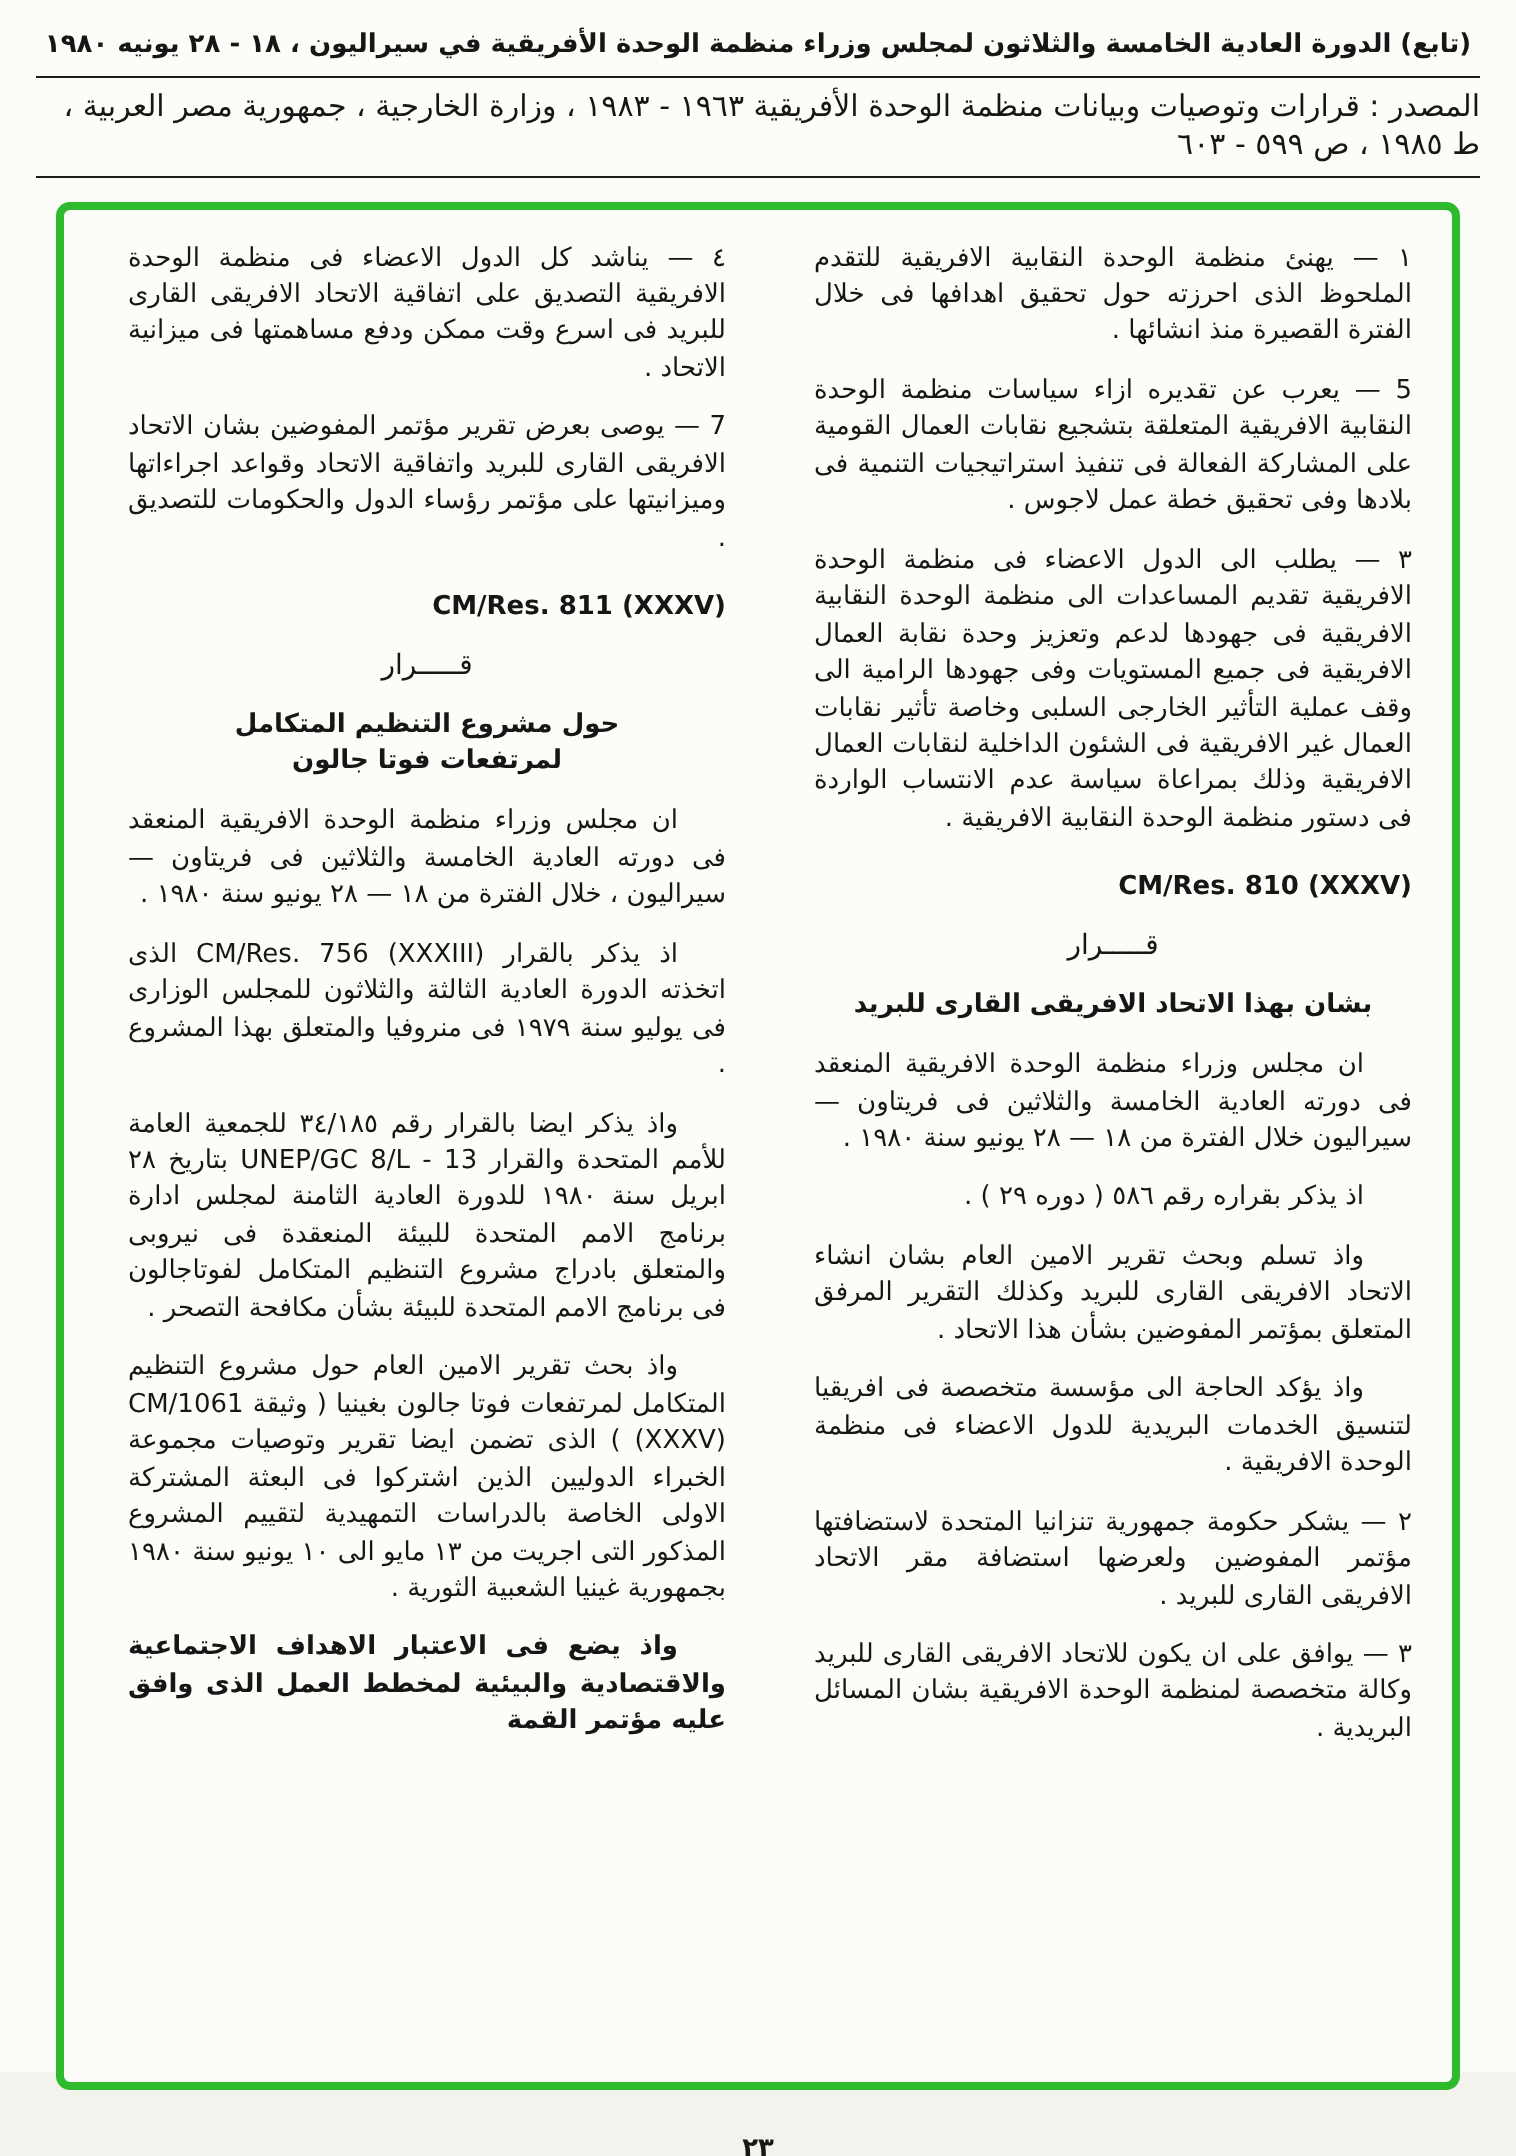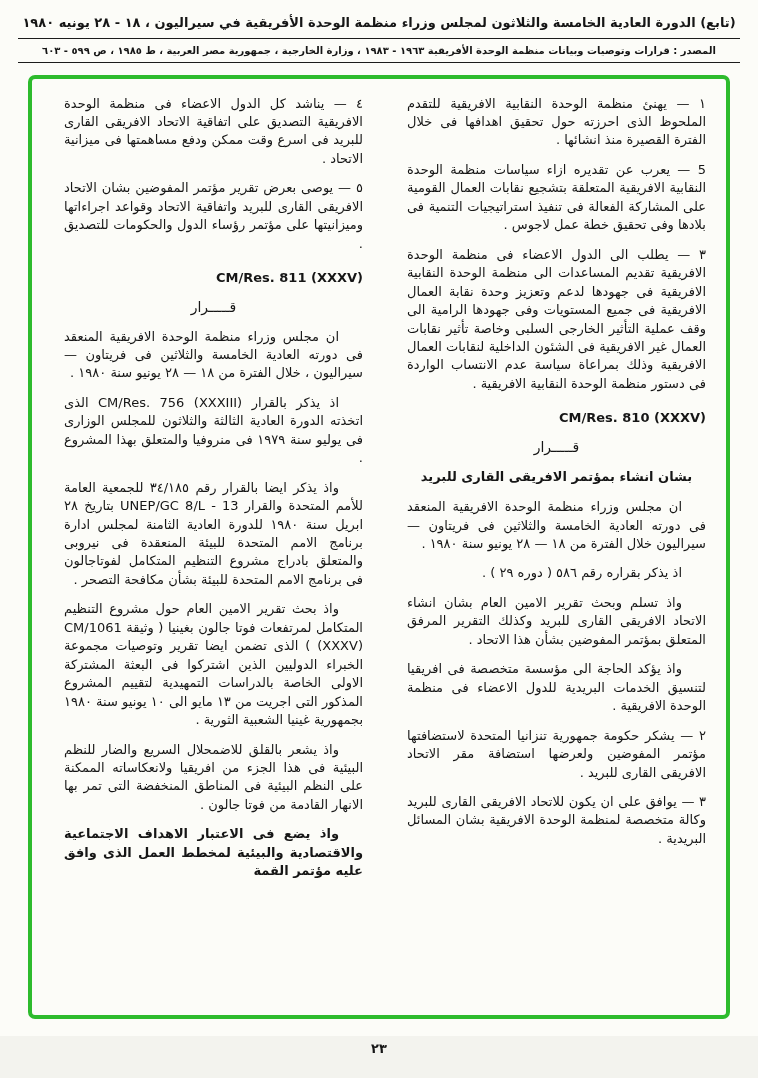--- a/index.html
+++ b/index.html
@@ -16,21 +16,21 @@
     background: #fcfcf8;
     position: relative;
   }
   .header { direction: rtl; padding: 14px 18px 0; }
   .header-title {
     font-weight: bold; font-size: 13px; text-align: center;
     line-height: 1.35;
   }
   .rule { border: 0; border-top: 1.5px solid #1c1c1c; margin: 6px 0 5px; }
   .rule.thin { border-top-width: 1px; margin: 5px 0 0; }
-  .header-source { font-size: 10px; font-weight: bold; text-align: center; line-height: 1.3; }
+  .header-source { font-size: 15px; font-weight: normal; text-align: right; line-height: 1.3; }
   .green-box {
     margin: 12px 28px 0;
     height: 944px;
     border: 4px solid #2dbb2d;
     border-radius: 7px;
     padding: 16px 20px 8px;
     overflow: hidden;
     background: #fcfcf8;
   }
   .columns { direction: rtl; display: flex; gap: 32px; height: 100%; }
@@ -75,39 +75,39 @@
 
   <div class="green-box">
     <div class="columns">
 
       <div class="col">
         <p class="block">١ — يهنئ منظمة الوحدة النقابية الافريقية للتقدم الملحوظ الذى احرزته حول تحقيق اهدافها فى خلال الفترة القصيرة منذ انشائها .</p>
         <p class="block">5 — يعرب عن تقديره ازاء سياسات منظمة الوحدة النقابية الافريقية المتعلقة بتشجيع نقابات العمال القومية على المشاركة الفعالة فى تنفيذ استراتيجيات التنمية فى بلادها وفى تحقيق خطة عمل لاجوس .</p>
         <p class="block">٣ — يطلب الى الدول الاعضاء فى منظمة الوحدة الافريقية تقديم المساعدات الى منظمة الوحدة النقابية الافريقية فى جهودها لدعم وتعزيز وحدة نقابة العمال الافريقية فى جميع المستويات وفى جهودها الرامية الى وقف عملية التأثير الخارجى السلبى وخاصة تأثير نقابات العمال غير الافريقية فى الشئون الداخلية لنقابات العمال الافريقية وذلك بمراعاة سياسة عدم الانتساب الواردة فى دستور منظمة الوحدة النقابية الافريقية .</p>
         <p class="ref">CM/Res. 810 (XXXV)</p>
         <p class="res-word">قـــــرار</p>
-        <p class="res-title">بشان انشاء بمؤتمر الافريقى القارى للبريد</p>
+        <p class="res-title">بشان بهذا الاتحاد الافريقى القارى للبريد</p>
         <p class="block indent">ان مجلس وزراء منظمة الوحدة الافريقية المنعقد فى دورته العادية الخامسة والثلاثين فى فريتاون — سيراليون خلال الفترة من ١٨ — ٢٨ يونيو سنة ١٩٨٠ .</p>
         <p class="block indent">اذ يذكر بقراره رقم ٥٨٦ ( دوره ٢٩ ) .</p>
         <p class="block indent">واذ تسلم وبحث تقرير الامين العام بشان انشاء الاتحاد الافريقى القارى للبريد وكذلك التقرير المرفق المتعلق بمؤتمر المفوضين بشأن هذا الاتحاد .</p>
         <p class="block indent">واذ يؤكد الحاجة الى مؤسسة متخصصة فى افريقيا لتنسيق الخدمات البريدية للدول الاعضاء فى منظمة الوحدة الافريقية .</p>
         <p class="block">٢ — يشكر حكومة جمهورية تنزانيا المتحدة لاستضافتها مؤتمر المفوضين ولعرضها استضافة مقر الاتحاد الافريقى القارى للبريد .</p>
         <p class="block">٣ — يوافق على ان يكون للاتحاد الافريقى القارى للبريد وكالة متخصصة لمنظمة الوحدة الافريقية بشان المسائل البريدية .</p>
       </div>
 
       <div class="col">
         <p class="block">٤ — يناشد كل الدول الاعضاء فى منظمة الوحدة الافريقية التصديق على اتفاقية الاتحاد الافريقى القارى للبريد فى اسرع وقت ممكن ودفع مساهمتها فى ميزانية الاتحاد .</p>
-        <p class="block">٥ — يوصى بعرض تقرير مؤتمر المفوضين بشان الاتحاد الافريقى القارى للبريد واتفاقية الاتحاد وقواعد اجراءاتها وميزانيتها على مؤتمر رؤساء الدول والحكومات للتصديق .</p>
+        <p class="block">7 — يوصى بعرض تقرير مؤتمر المفوضين بشان الاتحاد الافريقى القارى للبريد واتفاقية الاتحاد وقواعد اجراءاتها وميزانيتها على مؤتمر رؤساء الدول والحكومات للتصديق .</p>
         <p class="ref">CM/Res. 811 (XXXV)</p>
         <p class="res-word">قـــــرار</p>
+        <p class="res-title narrow">حول مشروع التنظيم المتكامل لمرتفعات فوتا جالون</p>
         <p class="block indent">ان مجلس وزراء منظمة الوحدة الافريقية المنعقد فى دورته العادية الخامسة والثلاثين فى فريتاون — سيراليون ، خلال الفترة من ١٨ — ٢٨ يونيو سنة ١٩٨٠ .</p>
         <p class="block indent">اذ يذكر بالقرار CM/Res. 756 (XXXIII) الذى اتخذته الدورة العادية الثالثة والثلاثون للمجلس الوزارى فى يوليو سنة ١٩٧٩ فى منروفيا والمتعلق بهذا المشروع .</p>
         <p class="block indent">واذ يذكر ايضا بالقرار رقم ٣٤/١٨٥ للجمعية العامة للأمم المتحدة والقرار UNEP/GC 8/L - 13 بتاريخ ٢٨ ابريل سنة ١٩٨٠ للدورة العادية الثامنة لمجلس ادارة برنامج الامم المتحدة للبيئة المنعقدة فى نيروبى والمتعلق بادراج مشروع التنظيم المتكامل لفوتاجالون فى برنامج الامم المتحدة للبيئة بشأن مكافحة التصحر .</p>
         <p class="block indent">واذ بحث تقرير الامين العام حول مشروع التنظيم المتكامل لمرتفعات فوتا جالون بغينيا ( وثيقة CM/1061 (XXXV) ) الذى تضمن ايضا تقرير وتوصيات مجموعة الخبراء الدوليين الذين اشتركوا فى البعثة المشتركة الاولى الخاصة بالدراسات التمهيدية لتقييم المشروع المذكور التى اجريت من ١٣ مايو الى ١٠ يونيو سنة ١٩٨٠ بجمهورية غينيا الشعبية الثورية .</p>
-        <p class="block indent">واذ يشعر بالقلق للاضمحلال السريع والضار للنظم البيئية فى هذا الجزء من افريقيا ولانعكاساته الممكنة على النظم البيئية فى المناطق المنخفضة التى تمر بها الانهار القادمة من فوتا جالون .</p>
         <p class="block indent bold">واذ يضع فى الاعتبار الاهداف الاجتماعية والاقتصادية والبيئية لمخطط العمل الذى وافق عليه مؤتمر القمة</p>
       </div>
 
     </div>
   </div>
 
   <div class="page-number">٢٣</div>
 
 </div>
 

